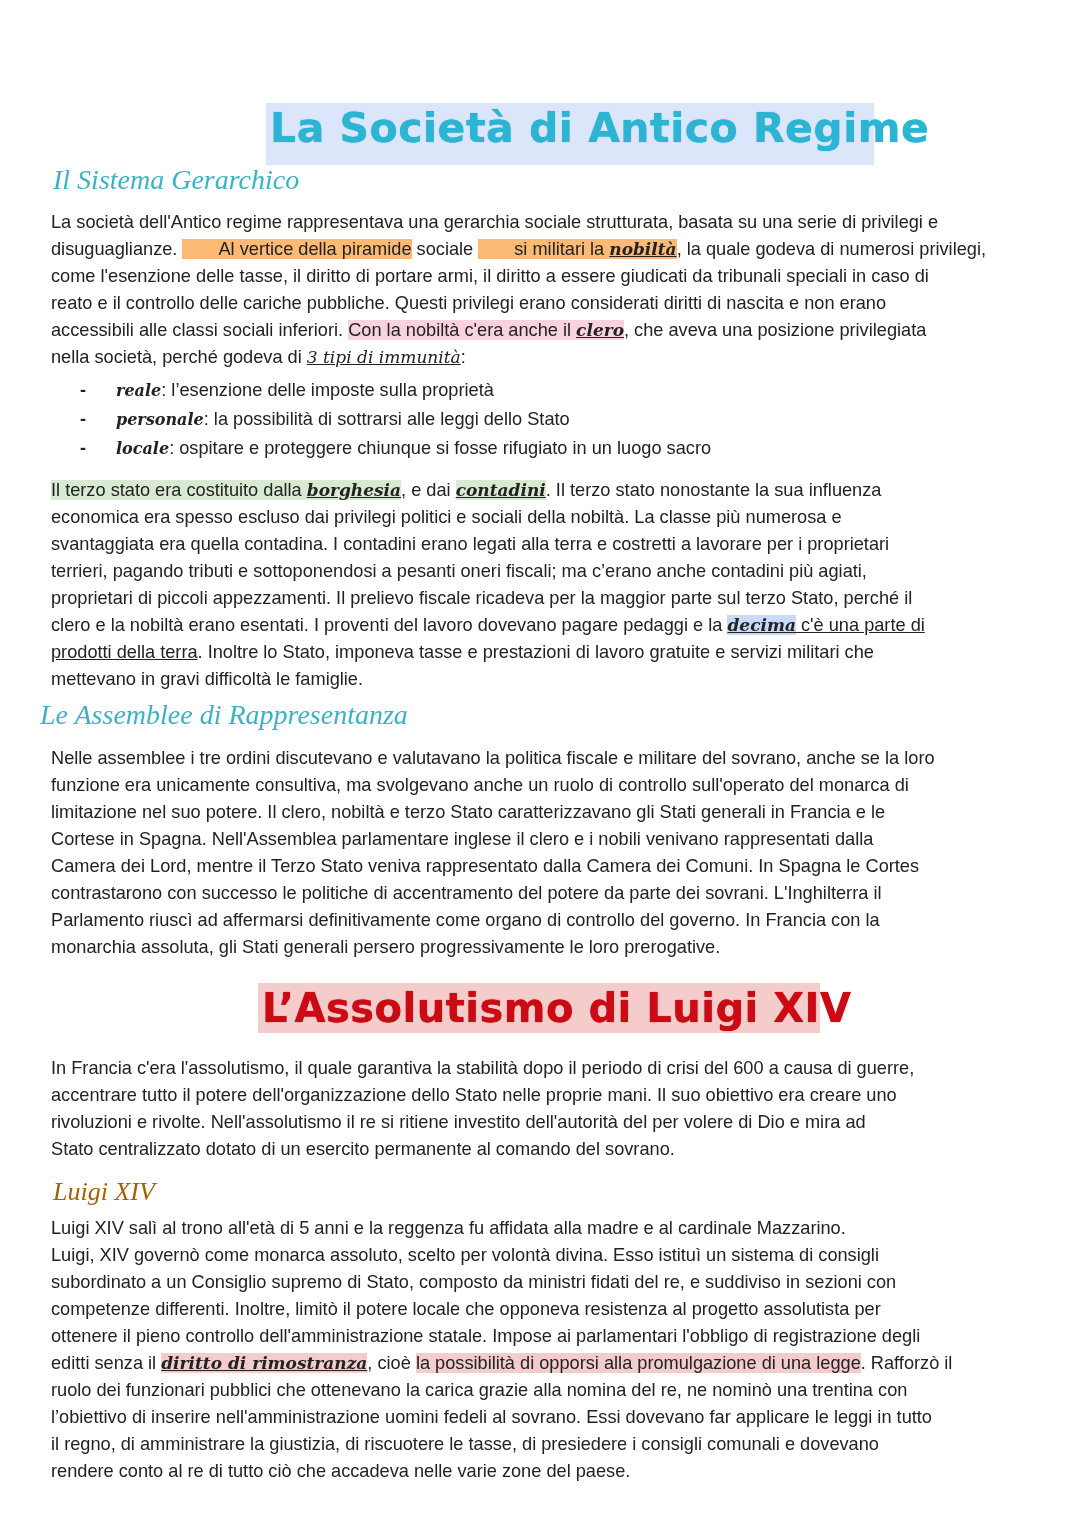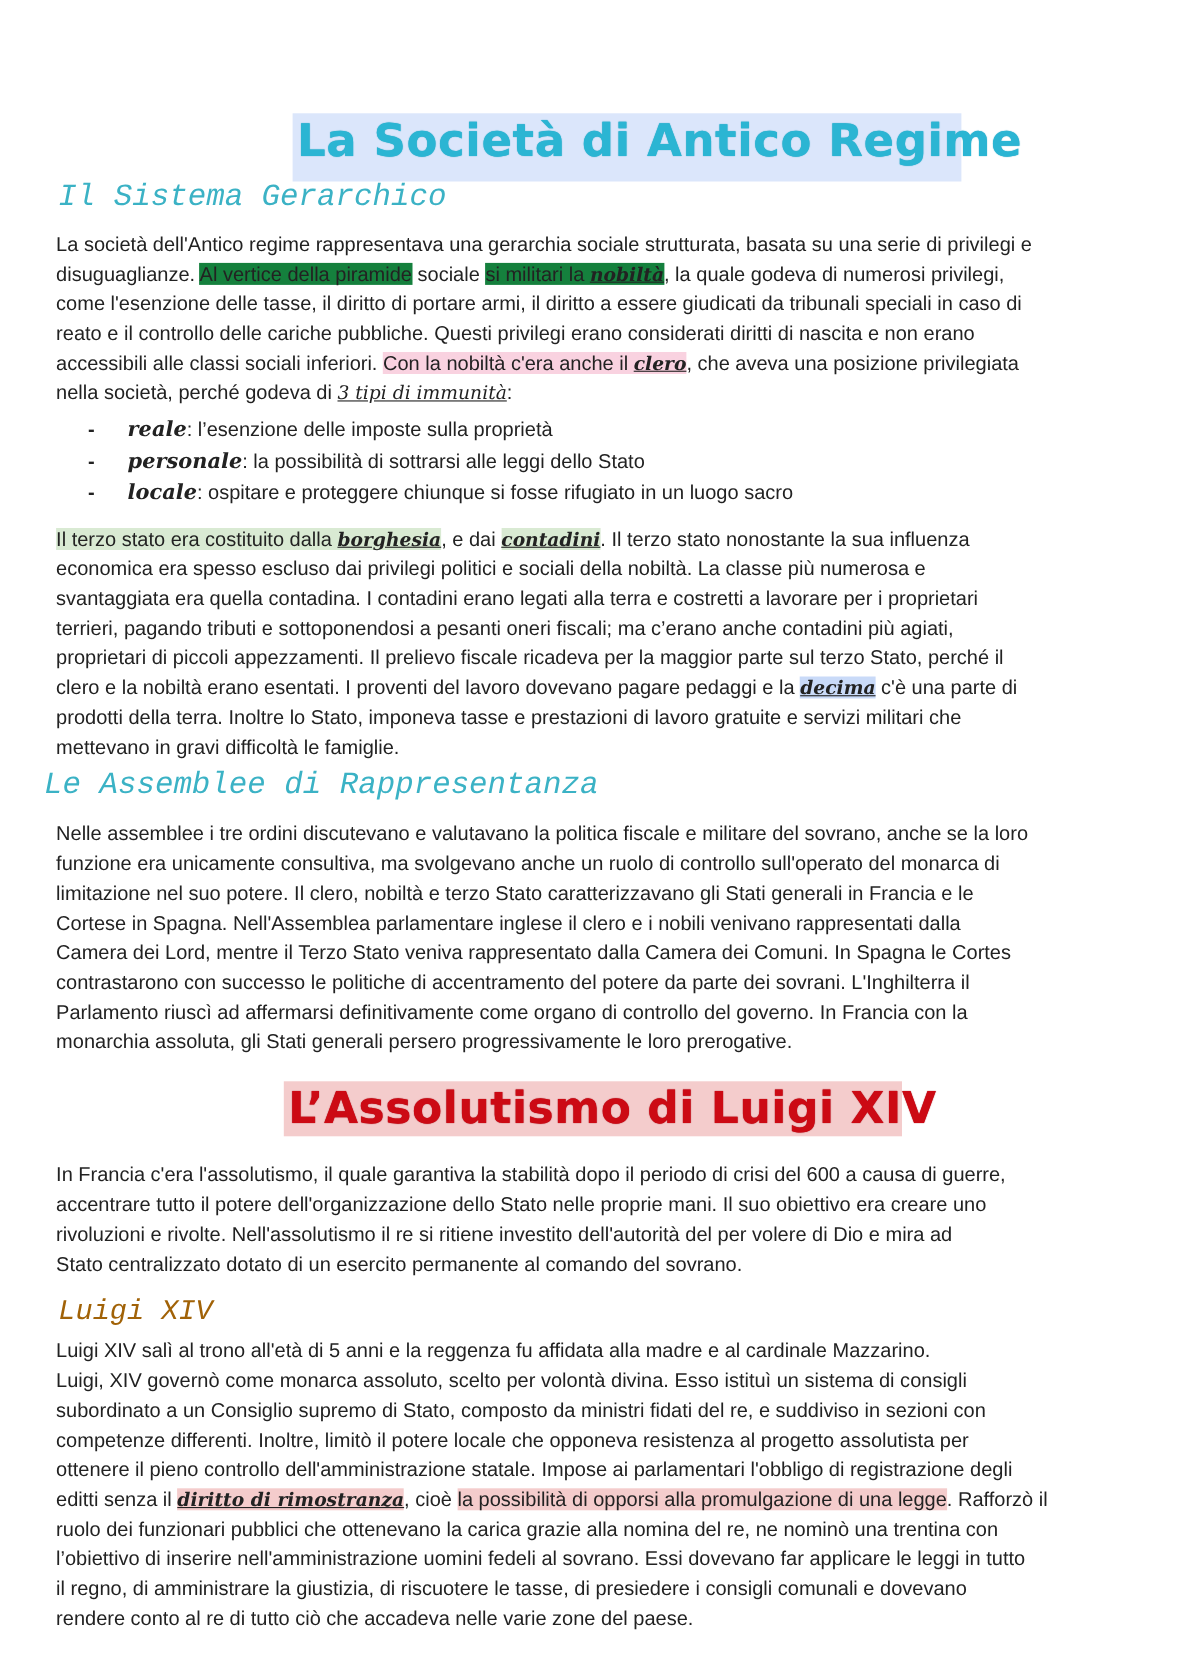--- a/index.html
+++ b/index.html
@@ -33,65 +33,65 @@
       left: 258px; top: 983px; height: 50px; line-height: 50px;
       font-size: 40px;
       background: #f4cccc;
       color: #cc0a14;
       text-shadow: 0 0 1px #a00010;
       width: 554px; text-align: center;
     }
 
     .sub-heading {
       position: absolute;
-      font-family: Liberation Mono, monospace;
+      font-family: Liberation Serif, serif;
       font-style: italic;
       font-size: 28px;
       white-space: nowrap;
     }
     .sub-heading.teal { color: #3bb2c5; }
     .sub-heading.red { color: #a16207; font-size: 26px; }
 
     .para {
       position: absolute;
       left: 51px;
       width: 985px;
       font-size: 18.2px;
       line-height: 27px;
       color: #222222;
     }
     .para .line { display: block; white-space: nowrap; height: 27px; }
 
-    .hl-purple { background: #15803d; }
+    .hl-purple { background: #fdba74; padding-left: 36px; }
     .hl-pink { background: #f9d2e0; }
     .hl-green { background: #d9ead3; }
     .hl-blue { background: #c9daf8; }
     .hl-red { background: #f4cccc; }
 
     .key {
       font-family: "DejaVu Serif", serif;
       font-style: italic;
       font-weight: bold;
       text-decoration: underline;
       font-size: 17px;
       margin-top: 48px;
     }
     .keyplain {
       font-family: "DejaVu Serif", serif;
       font-style: italic;
       font-weight: bold;
-      font-size: 19px;
+      font-size: 16px;
     }
     .serif-ul {
       font-family: "DejaVu Serif", serif;
       font-style: italic;
       text-decoration: underline;
       font-size: 17px;
     }
-    .ul { }
+    .ul { text-decoration: underline; }
 
     .bullets { position: absolute; left: 80px; width: 900px; font-size: 18.2px; }
     .bullets .bullet-item { display: block; height: 29px; line-height: 29px; white-space: nowrap; }
     .bullets .dash { display: inline-block; width: 36px; font-weight: bold; }
   </style>
 </head>
 <body>
 
 <div class="page">
 

